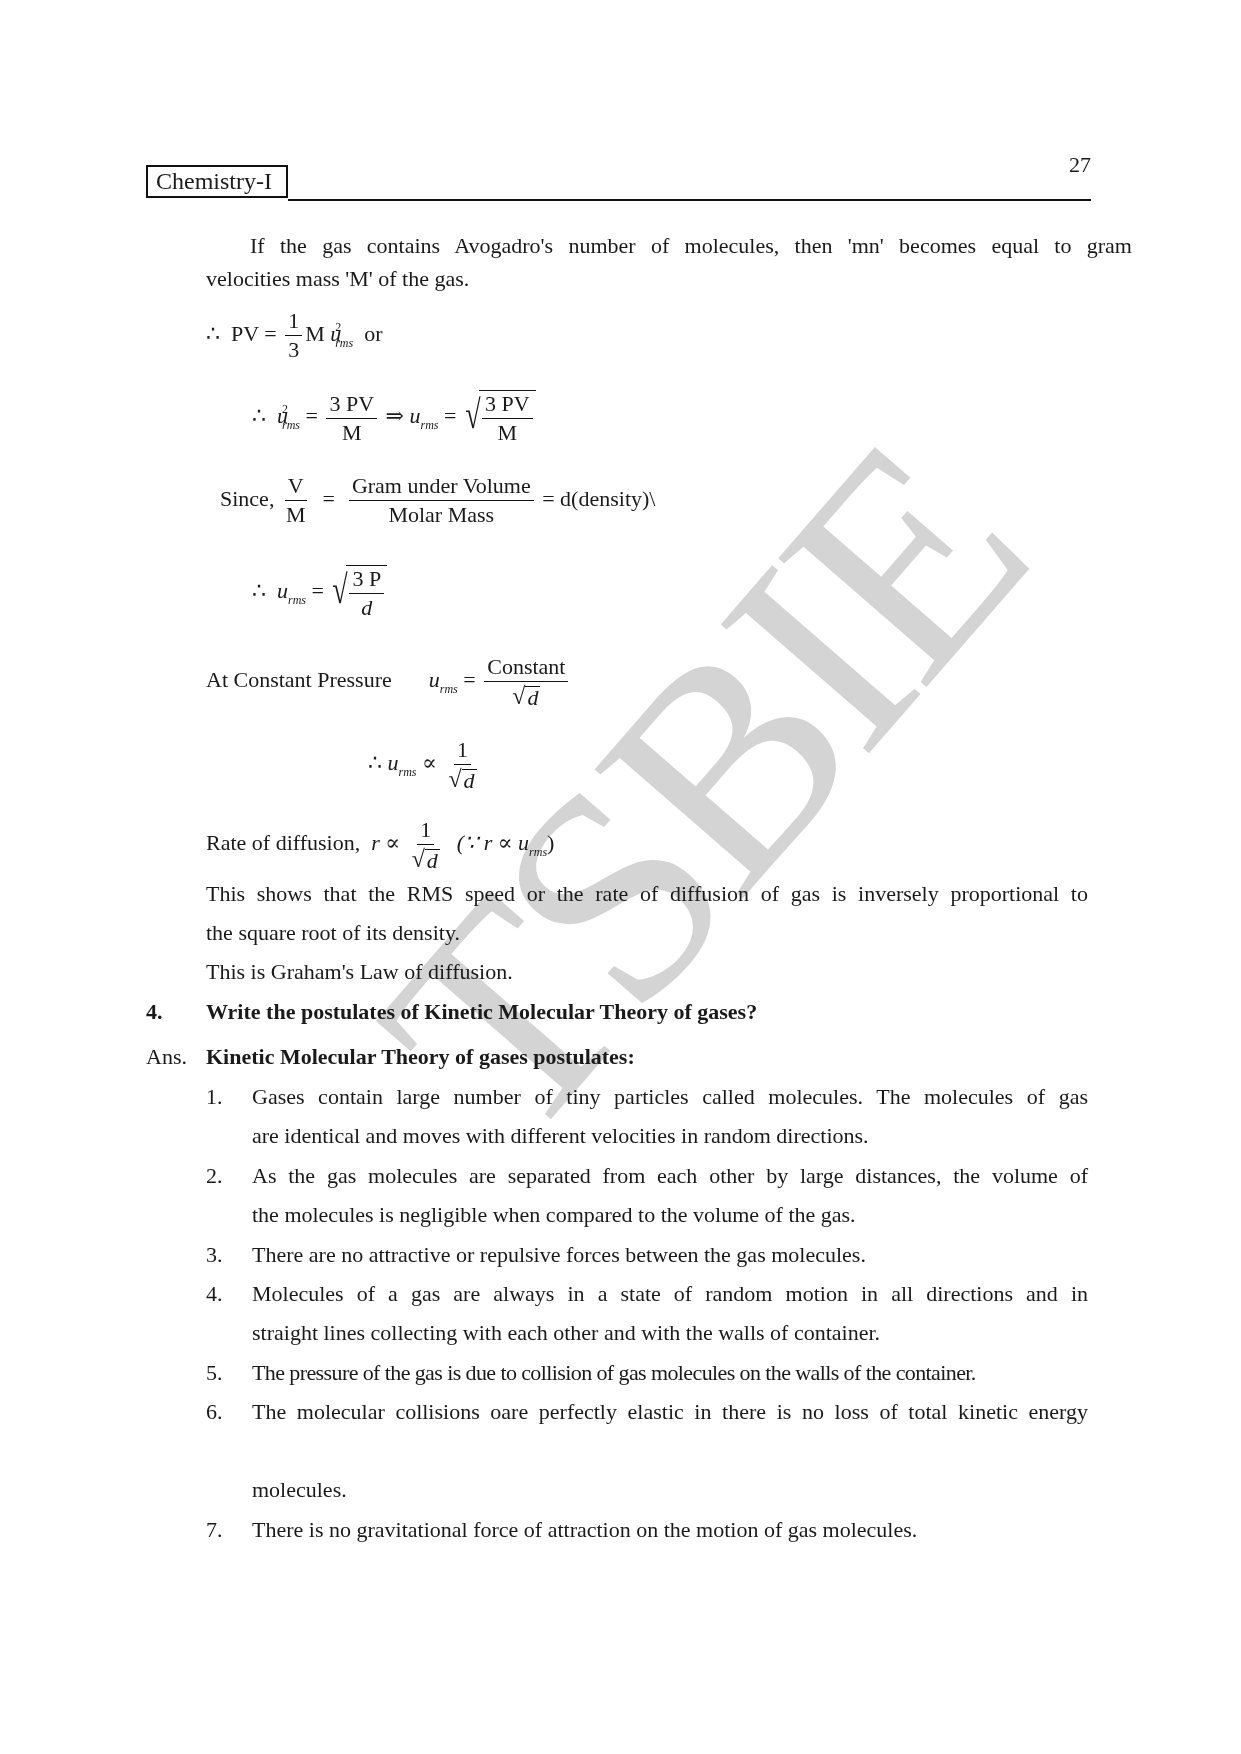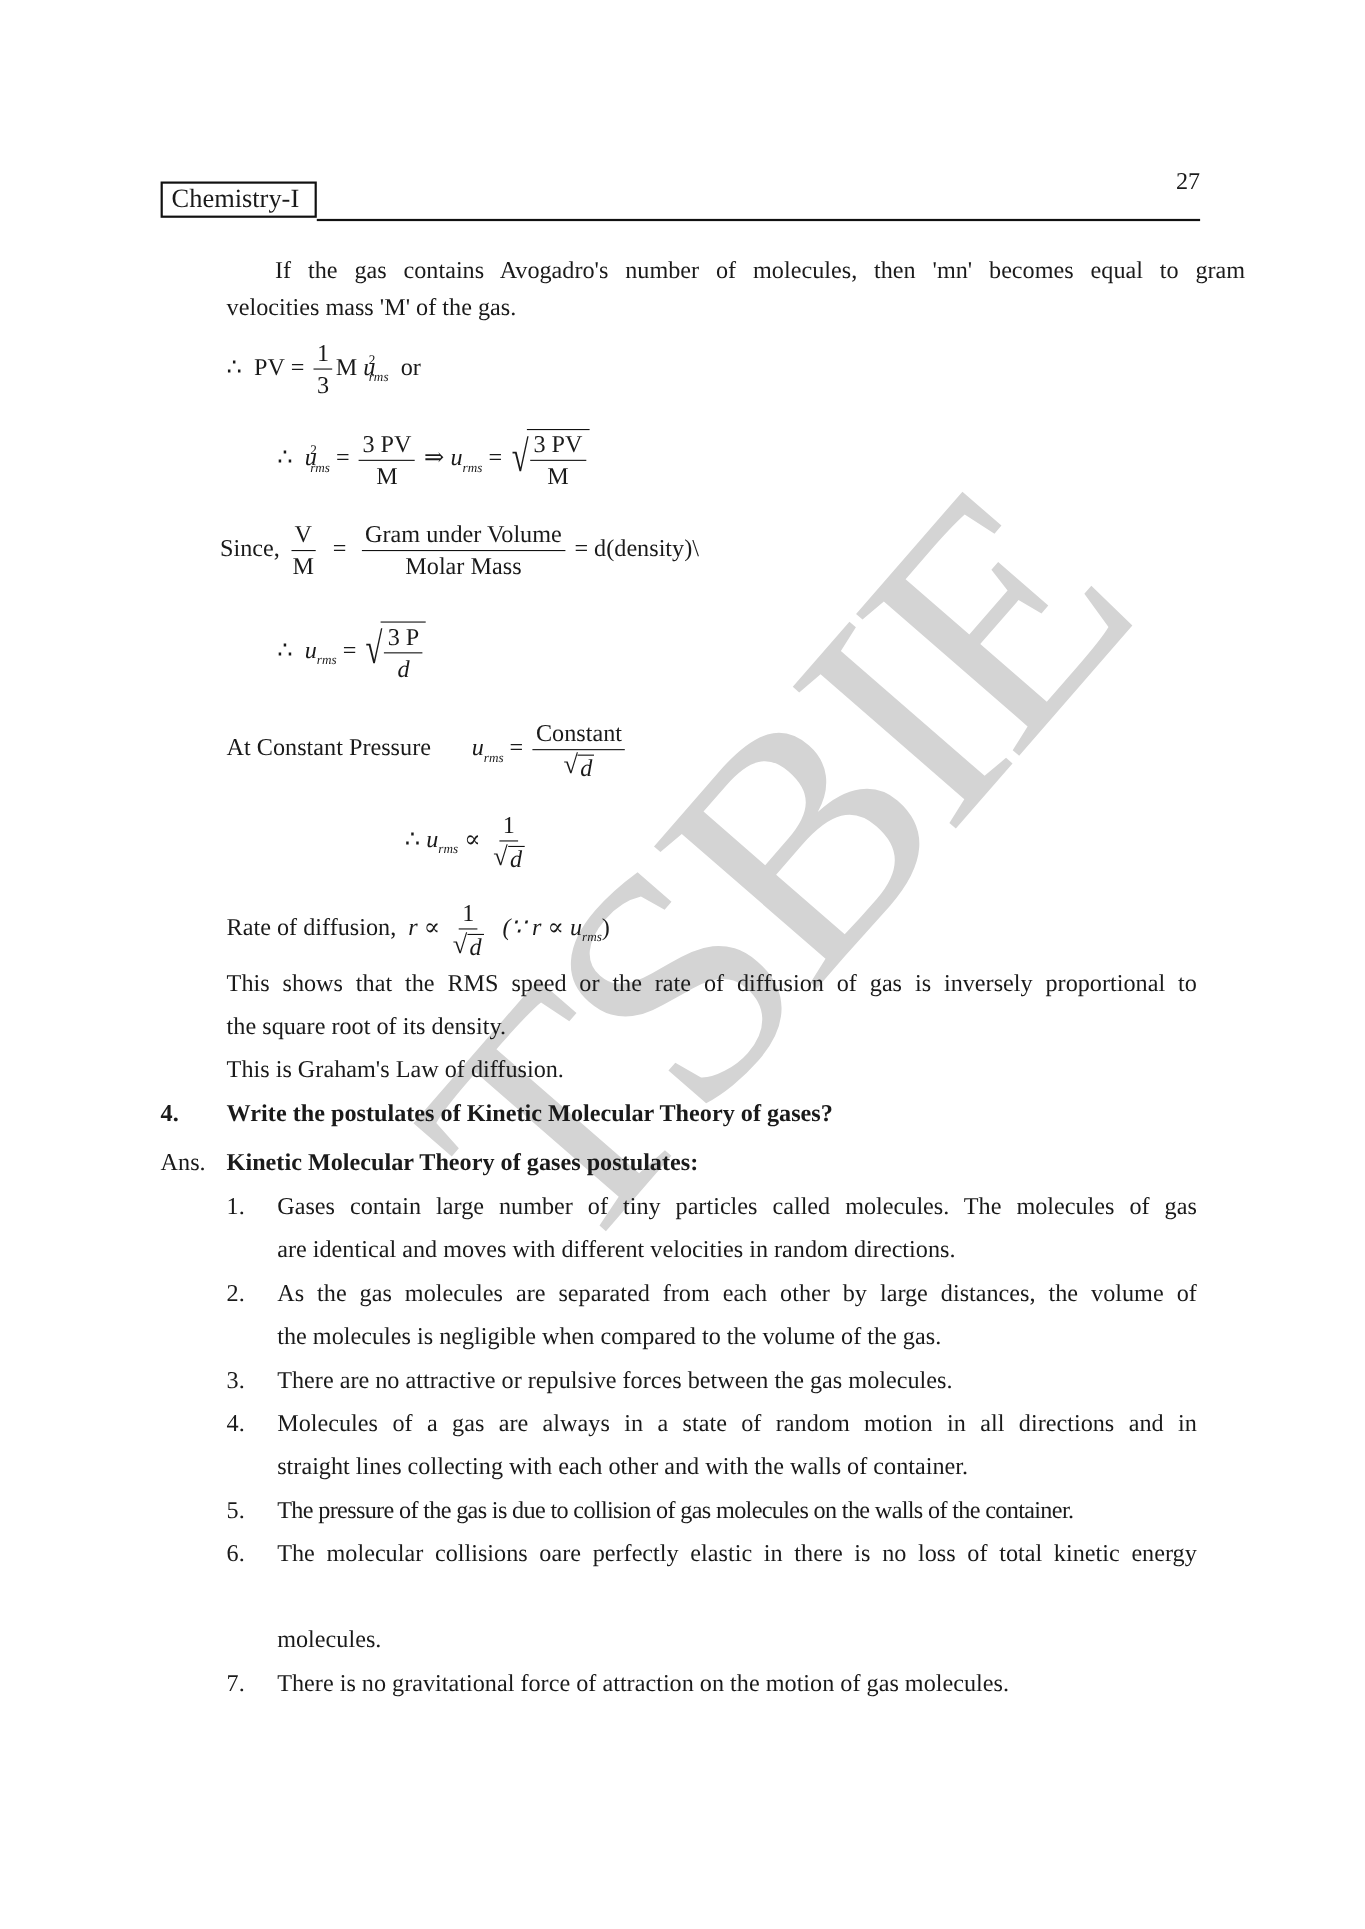--- a/index.html
+++ b/index.html
@@ -72,21 +72,21 @@
         <span class="rad">√</span>
         <span class="inner">
           <span class="frac">
             <span class="num">3 PV</span>
             <span class="den">M</span>
           </span>
         </span>
       </span>
   </div>
 
-  <div class="abs t" style="left:200px; top:473px;text-align:center;">
+  <div class="abs t" style="left:220px; top:473px;text-align:center;">
     <span>Since,</span>
     <span class="frac">
         <span class="num">V</span>
         <span class="den">M</span>
       </span>
     &nbsp;<span>=</span>&nbsp;
     <span class="frac">
         <span class="num">Gram under Volume</span>
         <span class="den">Molar Mass</span>
       </span>

